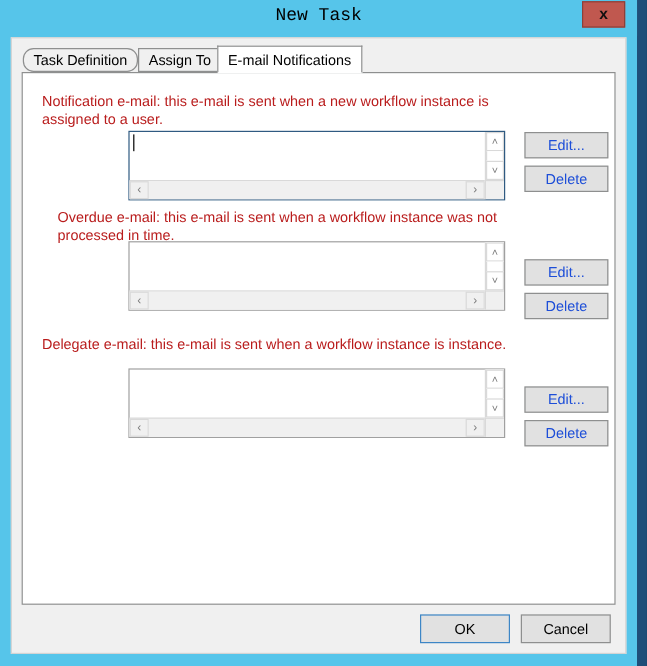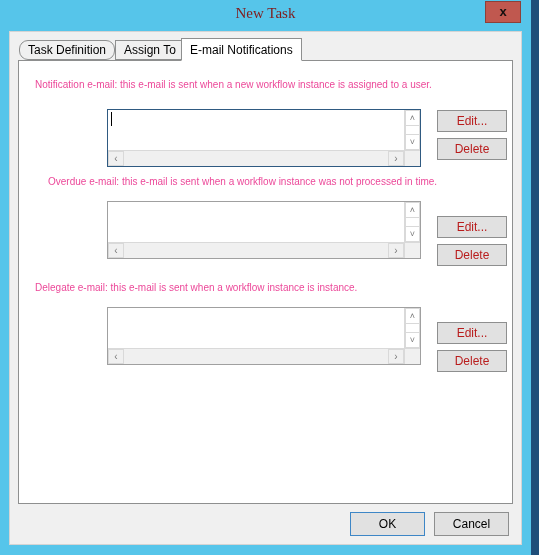--- a/index.html
+++ b/index.html
@@ -35,22 +35,22 @@
   #title-bar {
     position: relative;
     height: 30px;
     background: #56c5ea;
   }
   #title-text {
     position: absolute;
     left: 0; right: 0; top: 5px;
     text-align: center;
     font-size: 15px;
-    color: #7f1d1d;
-    font-family: Liberation Serif, serif;
+    color: #000000;
+    font-family: Liberation Mono, monospace;
   }
   #close-button {
     position: absolute;
     right: 10px;
     top: 1px;
     width: 36px;
     height: 22px;
     background: #c0584f;
     border: 1px solid #8d4039;
     box-sizing: border-box;
@@ -111,22 +111,22 @@
     width: 495px;
     height: 444px;
     background: #ffffff;
     border: 1px solid #8e8f8f;
     box-sizing: border-box;
   }
 
   
   .section-label {
     position: absolute;
-    font-size: 10px;
-    color: #ec4899;
+    font-size: 12px;
+    color: #b91c1c;
     line-height: 15px;
     width: 410px;
   }
 
   .editor-box {
     position: absolute;
     width: 314px;
     height: 58px;
     background: #ffffff;
     border: 1px solid #a0a0a0;
@@ -224,21 +224,21 @@
 
   
   .side-btn {
     position: absolute;
     width: 70px;
     height: 22px;
     background: #e1e1e1;
     border: 1px solid #8e8f8f;
     box-sizing: border-box;
     font-size: 12px;
-    color: #b91c1c;
+    color: #1d4ed8;
     line-height: 20px;
     text-align: center;
     cursor: pointer;
     font-family: "Liberation Sans", sans-serif;
   }
 
   
   #footer {
     position: absolute;
     left: 0;

